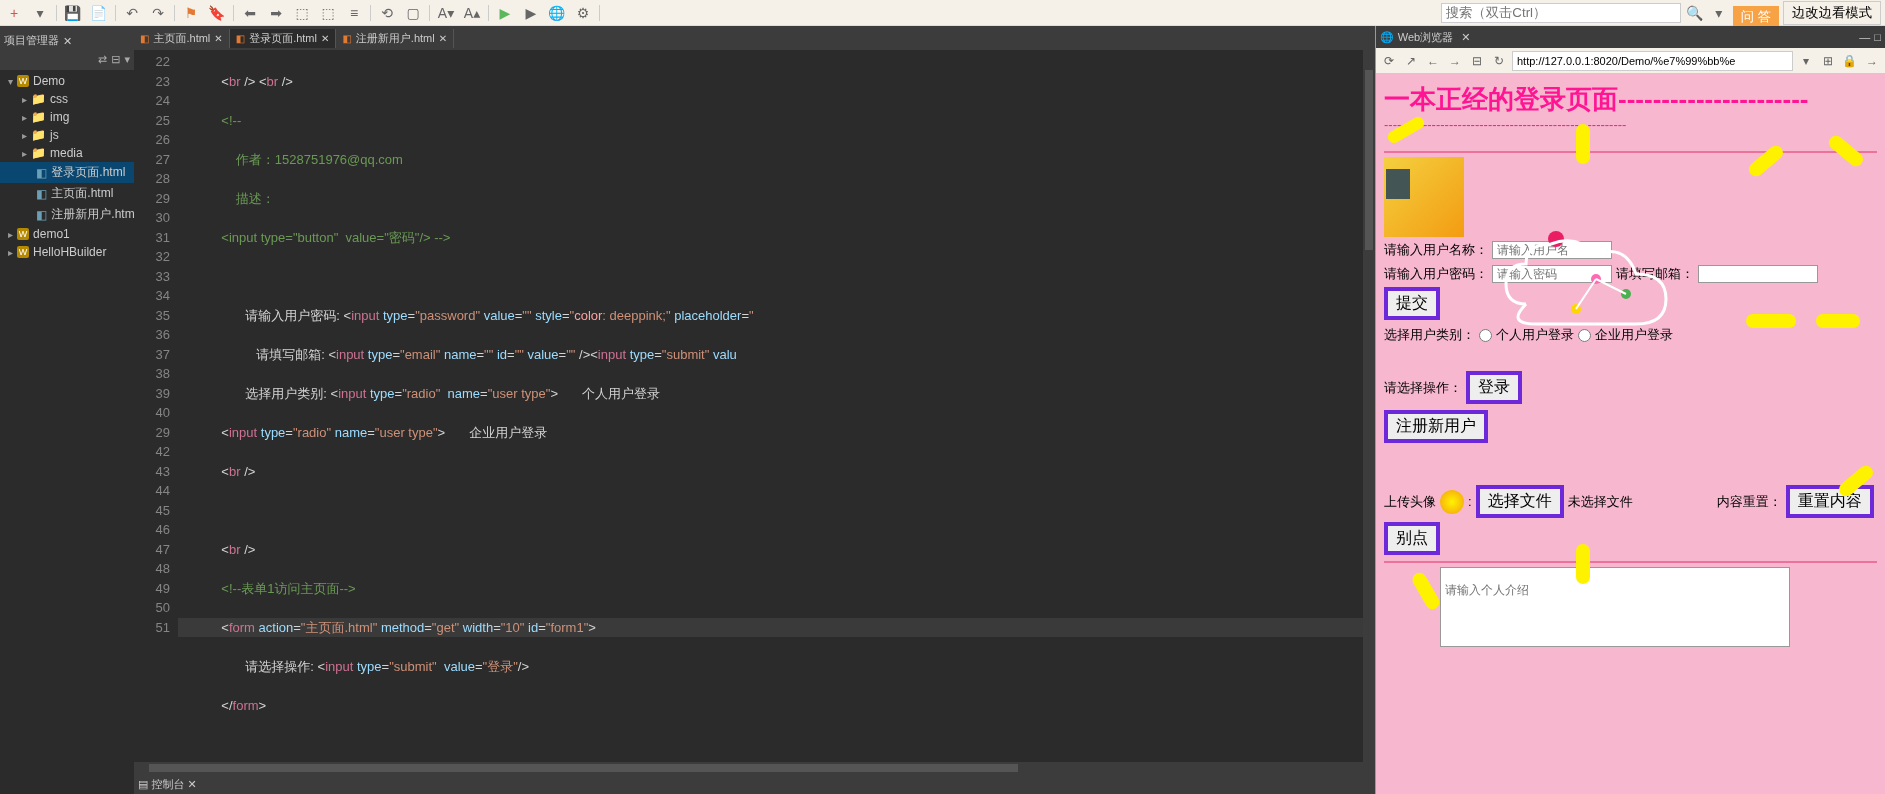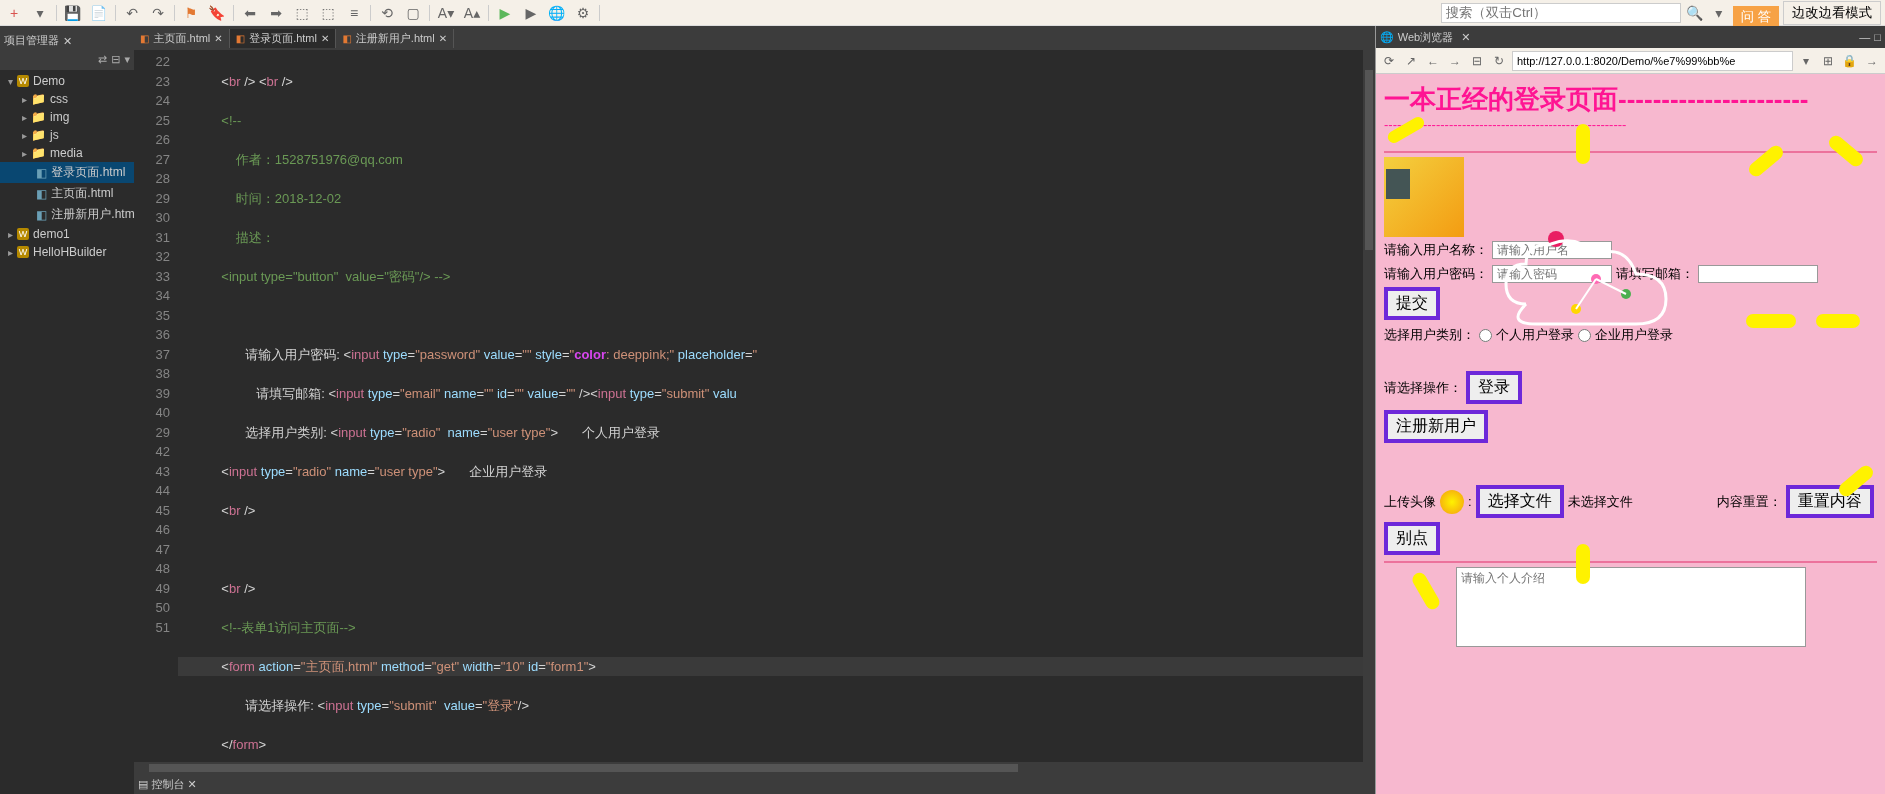--- a/index.html
+++ b/index.html
@@ -44,42 +44,42 @@
 .gutter div { height: 19.5px; }
 .code { flex: 1; font-family: Consolas, monospace; font-size: 13px; line-height: 19.5px; white-space: pre; color: #d4d4d4; padding-top: 2px; overflow: auto; }
 .code .line { height: 19.5px; }
 .code .highlight { background: #3a3a3a; }
 .t { color: #cd7293; }
 .a { color: #9cdcfe; }
 .s { color: #ce9178; }
 .c { color: #6a9955; }
 .p { color: #d4d4d4; }
 .w { color: #d4d4d4; margin-left: 24px; }
-.k { color: #d946ef; font-weight: bold; }
+.k { color: #fca5a5; }
 .scrollbar-h { height: 12px; background: #3c3c3c; position: relative; }
 .scrollbar-h::after { content: ''; position: absolute; left: 15px; width: 70%; height: 8px; top: 2px; background: #555; }
 .scrollbar-v { position: absolute; right: 0; top: 0; width: 12px; height: 100%; background: #3c3c3c; }
 .scrollbar-v::after { content: ''; position: absolute; top: 20px; height: 180px; width: 8px; left: 2px; background: #555; }
 .console-tab { height: 20px; background: #3c3c3c; color: #ccc; font-size: 11px; display: flex; align-items: center; padding: 0 4px; }
 
 
 .right-panel { width: 510px; display: flex; flex-direction: column; border-left: 1px solid #999; background: #f5f0e8; }
 .browser-header { height: 22px; background: #3c3c3c; color: #ccc; display: flex; align-items: center; padding: 0 4px; font-size: 11px; gap: 4px; }
 .browser-header .globe { color: #4a90e2; }
 .browser-bar { height: 26px; background: #f5f0e8; display: flex; align-items: center; padding: 0 4px; gap: 4px; border-bottom: 1px solid #ccc; }
 .browser-bar .nav-icon { width: 18px; height: 18px; display: flex; align-items: center; justify-content: center; cursor: pointer; color: #666; font-size: 12px; }
 .url-input { flex: 1; height: 20px; border: 1px solid #ccc; padding: 0 4px; font-size: 11px; background: #fff; }
 .browser-content { flex: 1; background: #f7b8cf; overflow: auto; position: relative; padding: 8px; font-size: 13px; }
 .page-title { color: #ff1493; font-size: 26px; font-weight: bold; }
 .dashed { color: #ff1493; }
 .page-hr { border: none; border-top: 2px solid #ec729c; margin: 4px 0; }
 .form-row { margin: 6px 0; display: flex; align-items: center; gap: 4px; flex-wrap: wrap; }
 .text-input { border: 1px solid #999; padding: 1px 4px; width: 120px; font-size: 12px; background: #fff; }
 .btn { border: 4px solid #6d28d9; background: #eee; padding: 2px 8px; font-size: 16px; cursor: pointer; }
-.textarea { width: 350px; height: 80px; border: 1px solid #999; background: #fff; padding: 2px 4px; font-size: 12px; resize: none; margin-left: 72px; }
+.textarea { width: 350px; height: 80px; border: 1px solid #999; background: #fff; padding: 14px 4px; font-size: 12px; resize: none; margin-left: 56px; }
 .dog-img { width: 80px; height: 80px; background: linear-gradient(135deg, #f4d03f, #f39c12); display: inline-block; vertical-align: top; }
 .yellow-shape { position: absolute; background: #fff200; border-radius: 8px; }
 .smiley { display: inline-block; width: 24px; height: 24px; background: radial-gradient(circle, #fff200, #f39c12); border-radius: 50%; }
 .cloud-svg { position: absolute; left: 120px; top: 150px; }
 .robot { position: absolute; left: 10px; top: 95px; width: 24px; height: 30px; background: #455; }
 </style>
 </head>
 <body>
 
 <div class="toolbar">
@@ -232,21 +232,20 @@
           <div>47</div>
           <div>48</div>
           <div>49</div>
           <div>50</div>
           <div>51</div>
         </div>
       <div class="code">
 <div class="line">            <span class="p">&lt;</span><span class="t">br</span> <span class="p">/&gt;</span> <span class="p">&lt;</span><span class="t">br</span> <span class="p">/&gt;</span></div>
 <div class="line">            <span class="c">&lt;!--</span></div>
 <div class="line">                <span class="c">作者：1528751976@qq.com</span></div>
-<div class="line">                <span class="c">时间：2018-12-02</span></div>
 <div class="line">                <span class="c">描述：</span></div>
 <div class="line">            <span class="c">&lt;input type="button"  value="密码"/&gt; --&gt;</span></div>
 <div class="line"></div>
 <div class="line">            <span class="w">请输入用户密码: </span><span class="p">&lt;</span><span class="t">input</span> <span class="a">type</span>=<span class="s">"password"</span> <span class="a">value</span>=<span class="s">""</span> <span class="a">style</span>=<span class="s">"</span><span class="k">color</span><span class="s">: deeppink;"</span> <span class="a">placeholder</span>=<span class="s">"</span></div>
 <div class="line">               <span class="w">请填写邮箱: </span><span class="p">&lt;</span><span class="t">input</span> <span class="a">type</span>=<span class="s">"email"</span> <span class="a">name</span>=<span class="s">""</span> <span class="a">id</span>=<span class="s">""</span> <span class="a">value</span>=<span class="s">""</span> <span class="p">/&gt;&lt;</span><span class="t">input</span> <span class="a">type</span>=<span class="s">"submit"</span> <span class="a">valu</span></div>
 <div class="line">            <span class="w">选择用户类别: </span><span class="p">&lt;</span><span class="t">input</span> <span class="a">type</span>=<span class="s">"radio"</span>  <span class="a">name</span>=<span class="s">"user type"</span><span class="p">&gt;</span><span class="w">个人用户登录</span></div>
 <div class="line">            <span class="p">&lt;</span><span class="t">input</span> <span class="a">type</span>=<span class="s">"radio"</span> <span class="a">name</span>=<span class="s">"user type"</span><span class="p">&gt;</span><span class="w">企业用户登录</span></div>
 <div class="line">            <span class="p">&lt;</span><span class="t">br</span> <span class="p">/&gt;</span></div>
 <div class="line"></div>
 <div class="line">            <span class="p">&lt;</span><span class="t">br</span> <span class="p">/&gt;</span></div>

